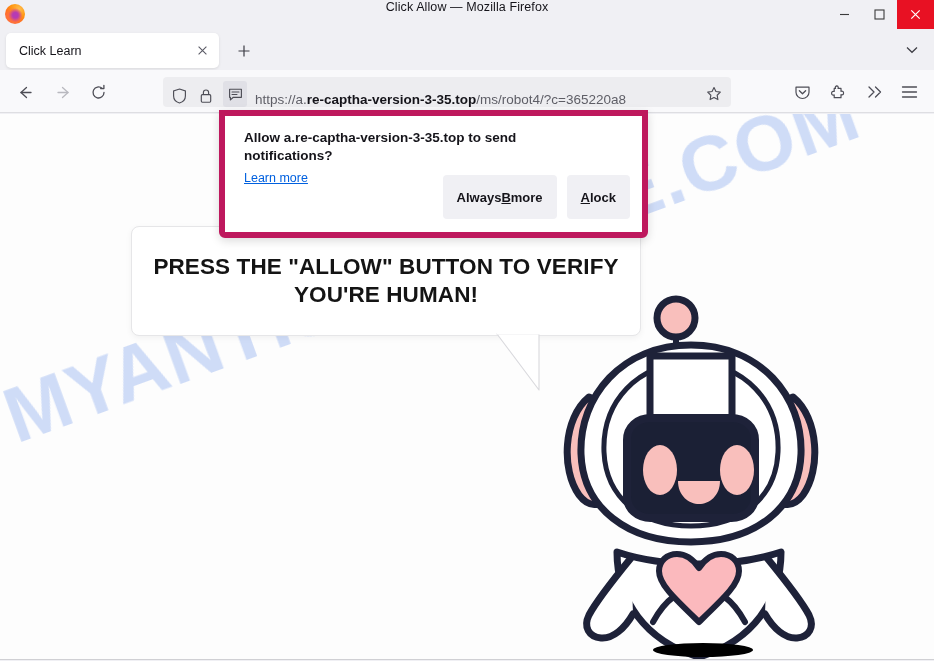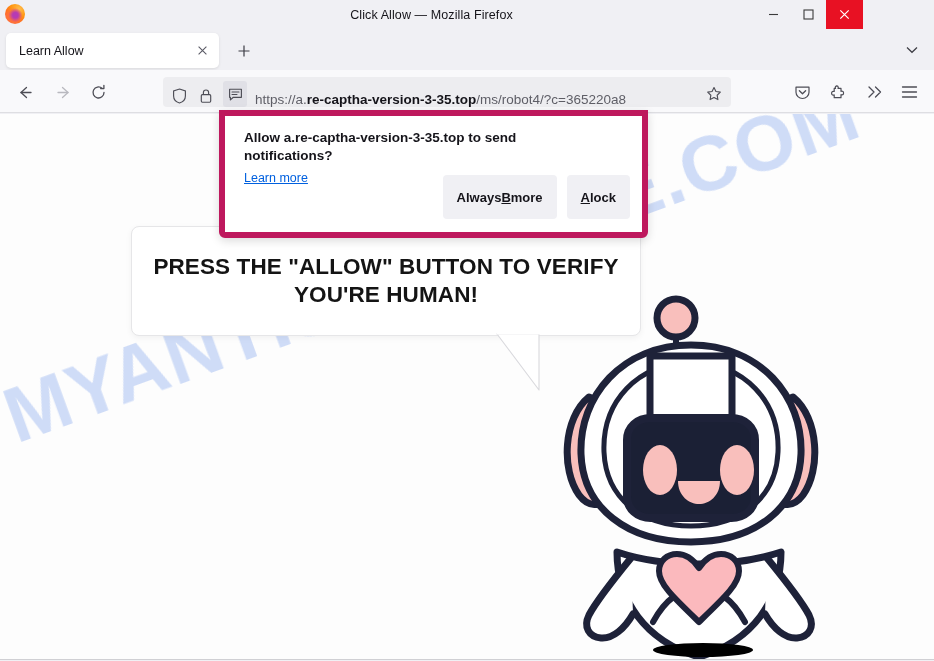--- a/index.html
+++ b/index.html
@@ -6,23 +6,23 @@
   html, body {
     width: 934px; height: 661px;
     overflow: hidden;
     font-family: "Liberation Sans", sans-serif;
     background: #ffffff;
   }
   #app { position: relative; width: 934px; height: 661px; background: #f0f0f4; }
 
   
   .titlebar {
-    position: absolute; left: 0; top: 0; width: 863px; height: 29px;
+    position: absolute; left: 0; top: 0; width: 934px; height: 29px;
     background: #f0f0f4;
-    display: flex; align-items: center;
+    display: flex; align-items: flex-start;
   }
   .ff-logo {
     position: absolute; left: 5px; top: 4px; width: 20px; height: 20px;
     border-radius: 50%;
     background:
       radial-gradient(circle at 52% 56%, #b63bb3 0%, #b63bb3 18%, rgba(182,59,179,0) 45%),
       radial-gradient(circle at 34% 74%, #ff7139 0%, #ff7139 30%, rgba(255,113,57,0) 62%),
       radial-gradient(circle at 70% 26%, #ffbd4f 0%, #ff980e 40%, #ff6611 70%, #e31587 100%);
   }
   .title-text {
@@ -195,21 +195,21 @@
       <div class="winbtn close">
         <svg width="11" height="11" viewBox="0 0 11 11">
             <path d="M1.3 1.3l8.4 8.4M9.7 1.3l-8.4 8.4" stroke="currentColor" stroke-width="1.2"></path>
           </svg>
       </div>
     </div>
   </div>
 
   <div class="tabstrip">
     <div class="tab">
-      <span class="tab-label">Learn Allow</span>
+      <span class="tab-label">Click Learn</span>
       <span class="tab-close">
         <svg width="11" height="11" viewBox="0 0 11 11">
             <path d="M1.6 1.6l7.8 7.8M9.4 1.6l-7.8 7.8" stroke="currentColor" stroke-width="1.1"></path>
           </svg>
       </span>
     </div>
     <div class="newtab">
       <svg width="14" height="14" viewBox="0 0 14 14">
           <path d="M7 1.5v11M1.5 7h11" stroke="currentColor" stroke-width="1.2"></path>
         </svg>

